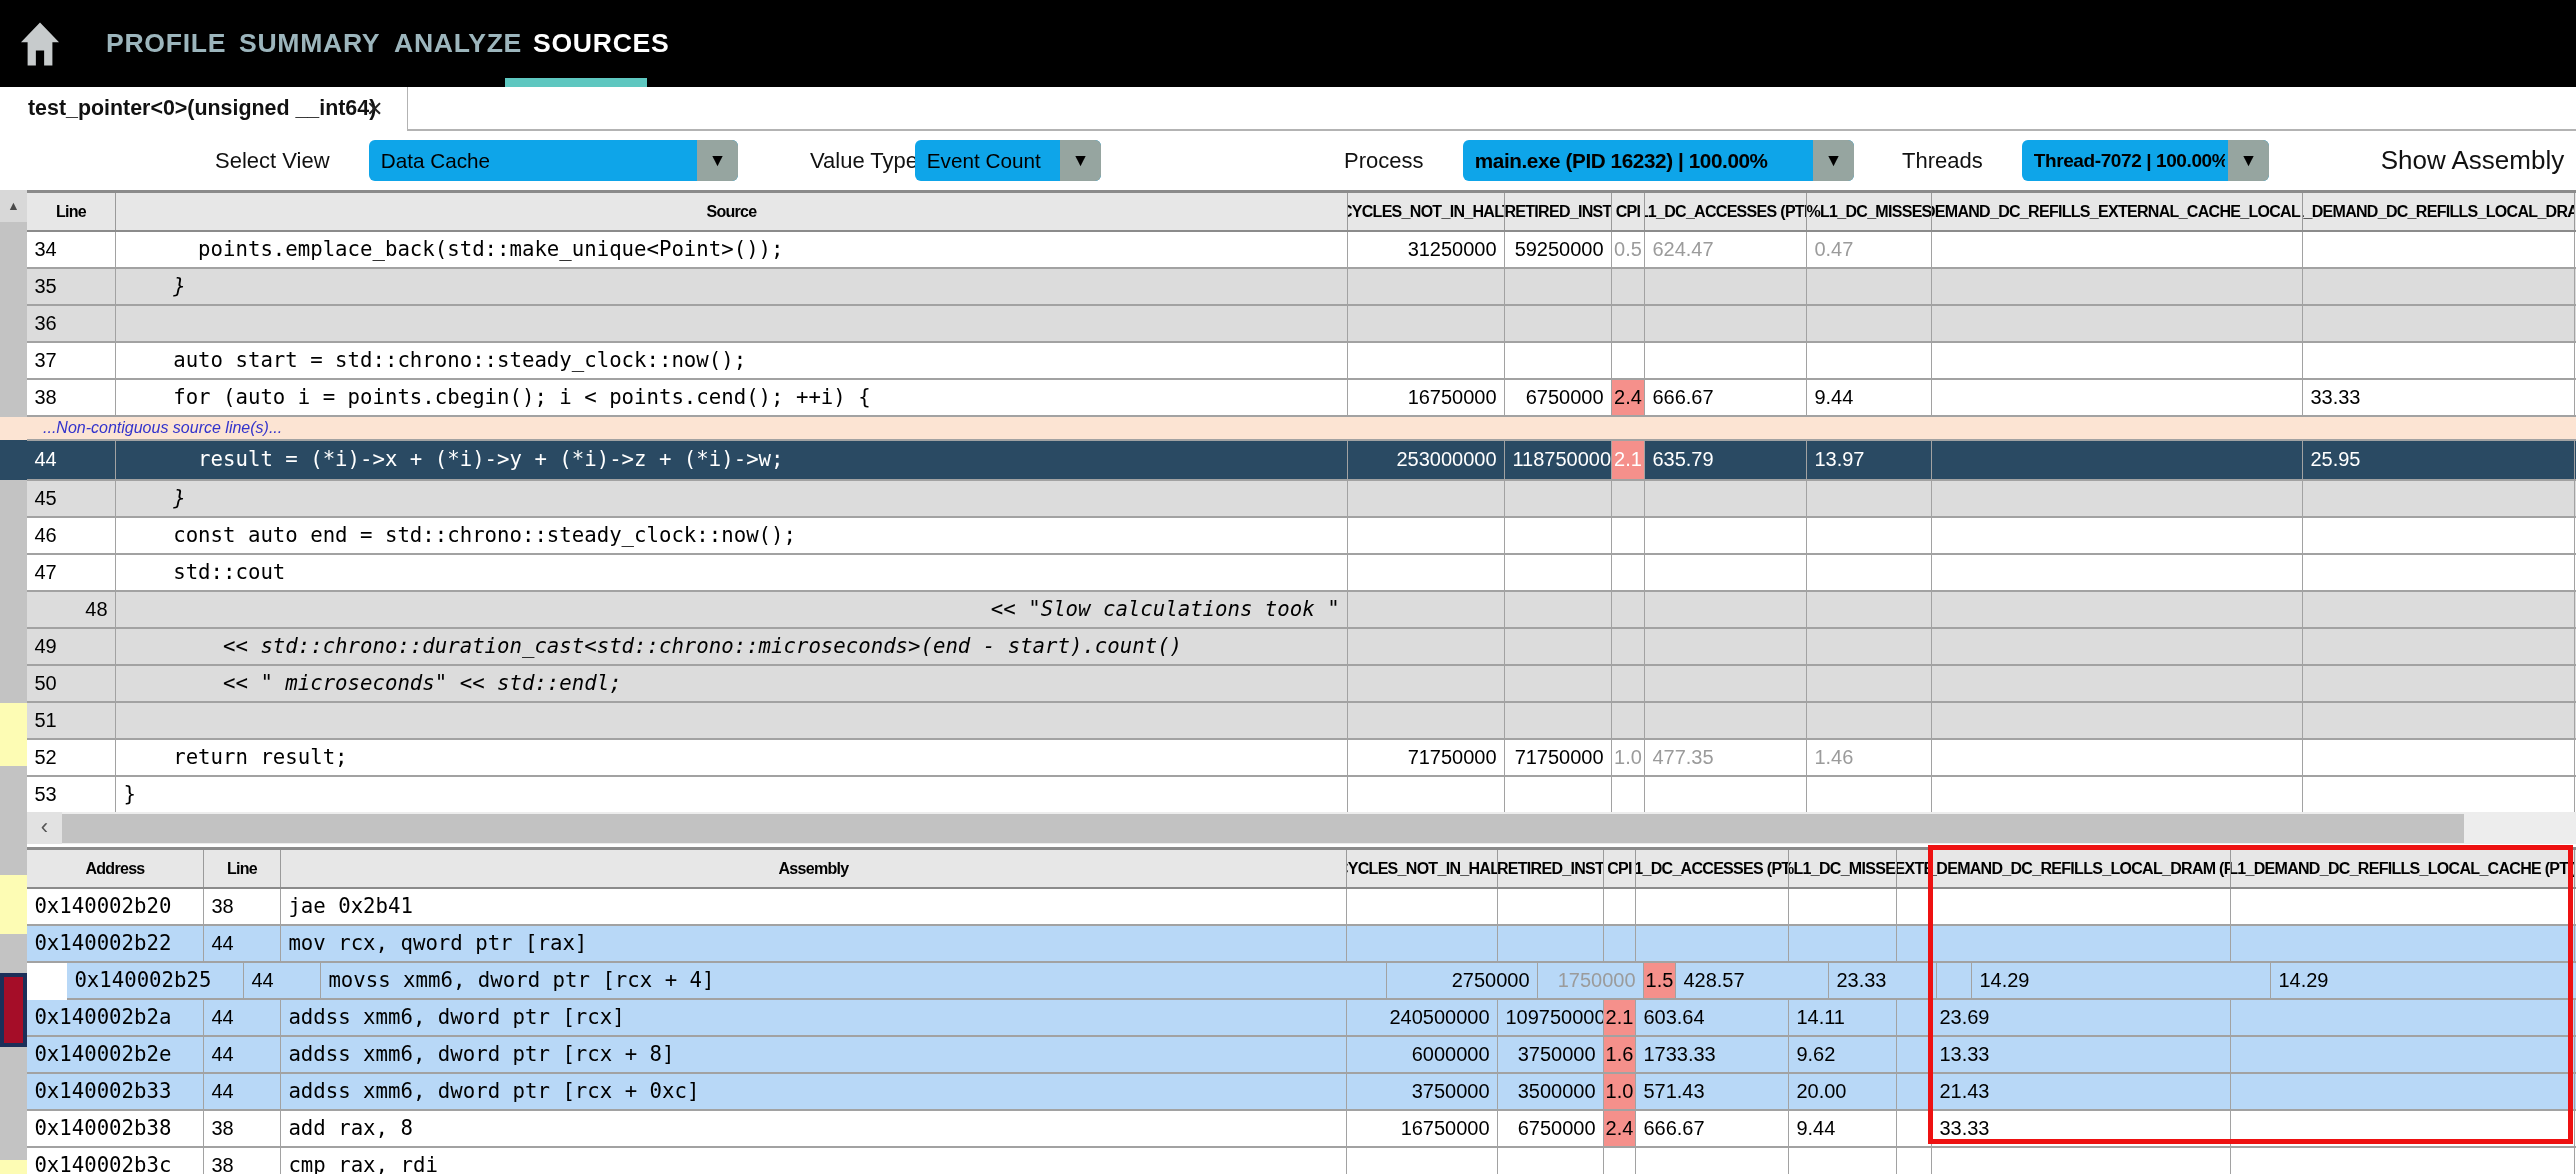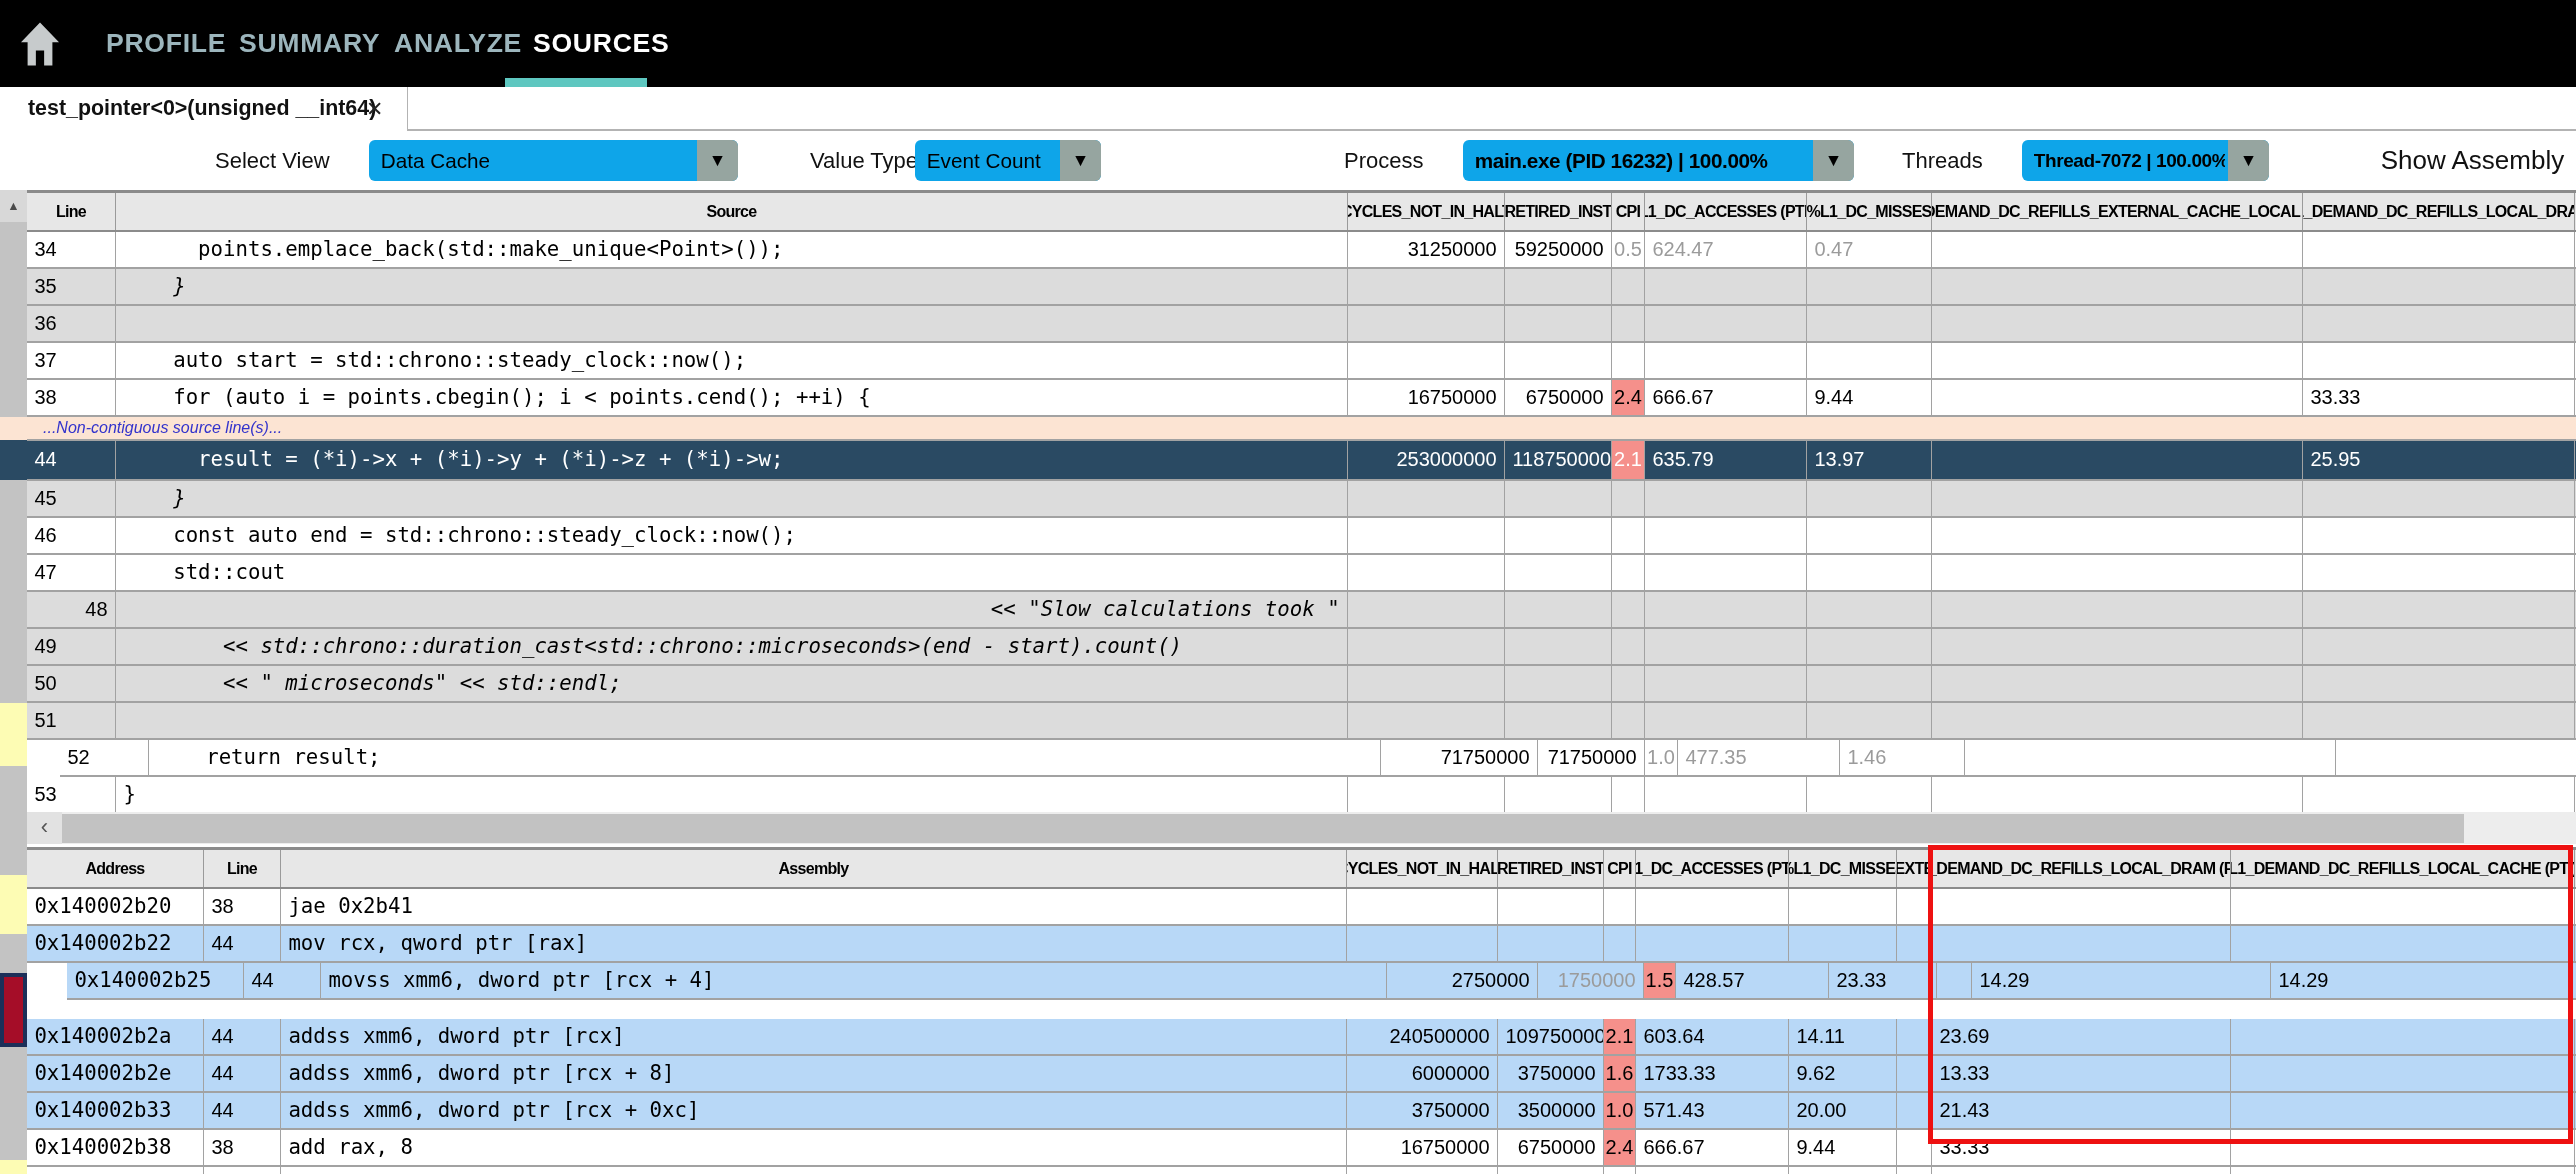--- a/index.html
+++ b/index.html
@@ -284,21 +284,21 @@
       <div class="cell">51</div>
       <div class="cell code"></div>
       <div class="cell right"></div>
       <div class="cell right"></div>
       <div class="cell center"></div>
       <div class="cell"></div>
       <div class="cell"></div>
       <div class="cell"></div>
       <div class="cell"></div>
     </div>
-    <div class="row" style="grid-template-columns: 89px 1232px 157px 107px 33px 162px 125px 371px 272px; margin-left: 33px;">
+    <div class="row" style="grid-template-columns: 89px 1232px 157px 107px 33px 162px 125px 371px 272px;">
       <div class="cell">52</div>
       <div class="cell code">    return result;</div>
       <div class="cell right">71750000</div>
       <div class="cell right">71750000</div>
       <div class="cell center dim">1.0</div>
       <div class="cell dim">477.35</div>
       <div class="cell dim">1.46</div>
       <div class="cell"></div>
       <div class="cell"></div>
     </div>
@@ -366,21 +366,21 @@
       <div class="cell code">movss xmm6, dword ptr [rcx + 4]</div>
       <div class="cell right">2750000</div>
       <div class="cell right dim">1750000</div>
       <div class="cell center hot">1.5</div>
       <div class="cell">428.57</div>
       <div class="cell">23.33</div>
       <div class="cell"></div>
       <div class="cell">14.29</div>
       <div class="cell">14.29</div>
     </div>
-    <div class="row blue" style="grid-template-columns: 177px 77px 1066px 151px 106px 32px 153px 108px 35px 299px 344px; margin-top: 19px;">
+    <div class="row blue" style="grid-template-columns: 177px 77px 1066px 151px 106px 32px 153px 108px 35px 299px 344px;">
       <div class="cell mono">0x140002b2a</div>
       <div class="cell">44</div>
       <div class="cell code">addss xmm6, dword ptr [rcx]</div>
       <div class="cell right">240500000</div>
       <div class="cell right">109750000</div>
       <div class="cell center hot">2.1</div>
       <div class="cell">603.64</div>
       <div class="cell">14.11</div>
       <div class="cell"></div>
       <div class="cell">23.69</div>

